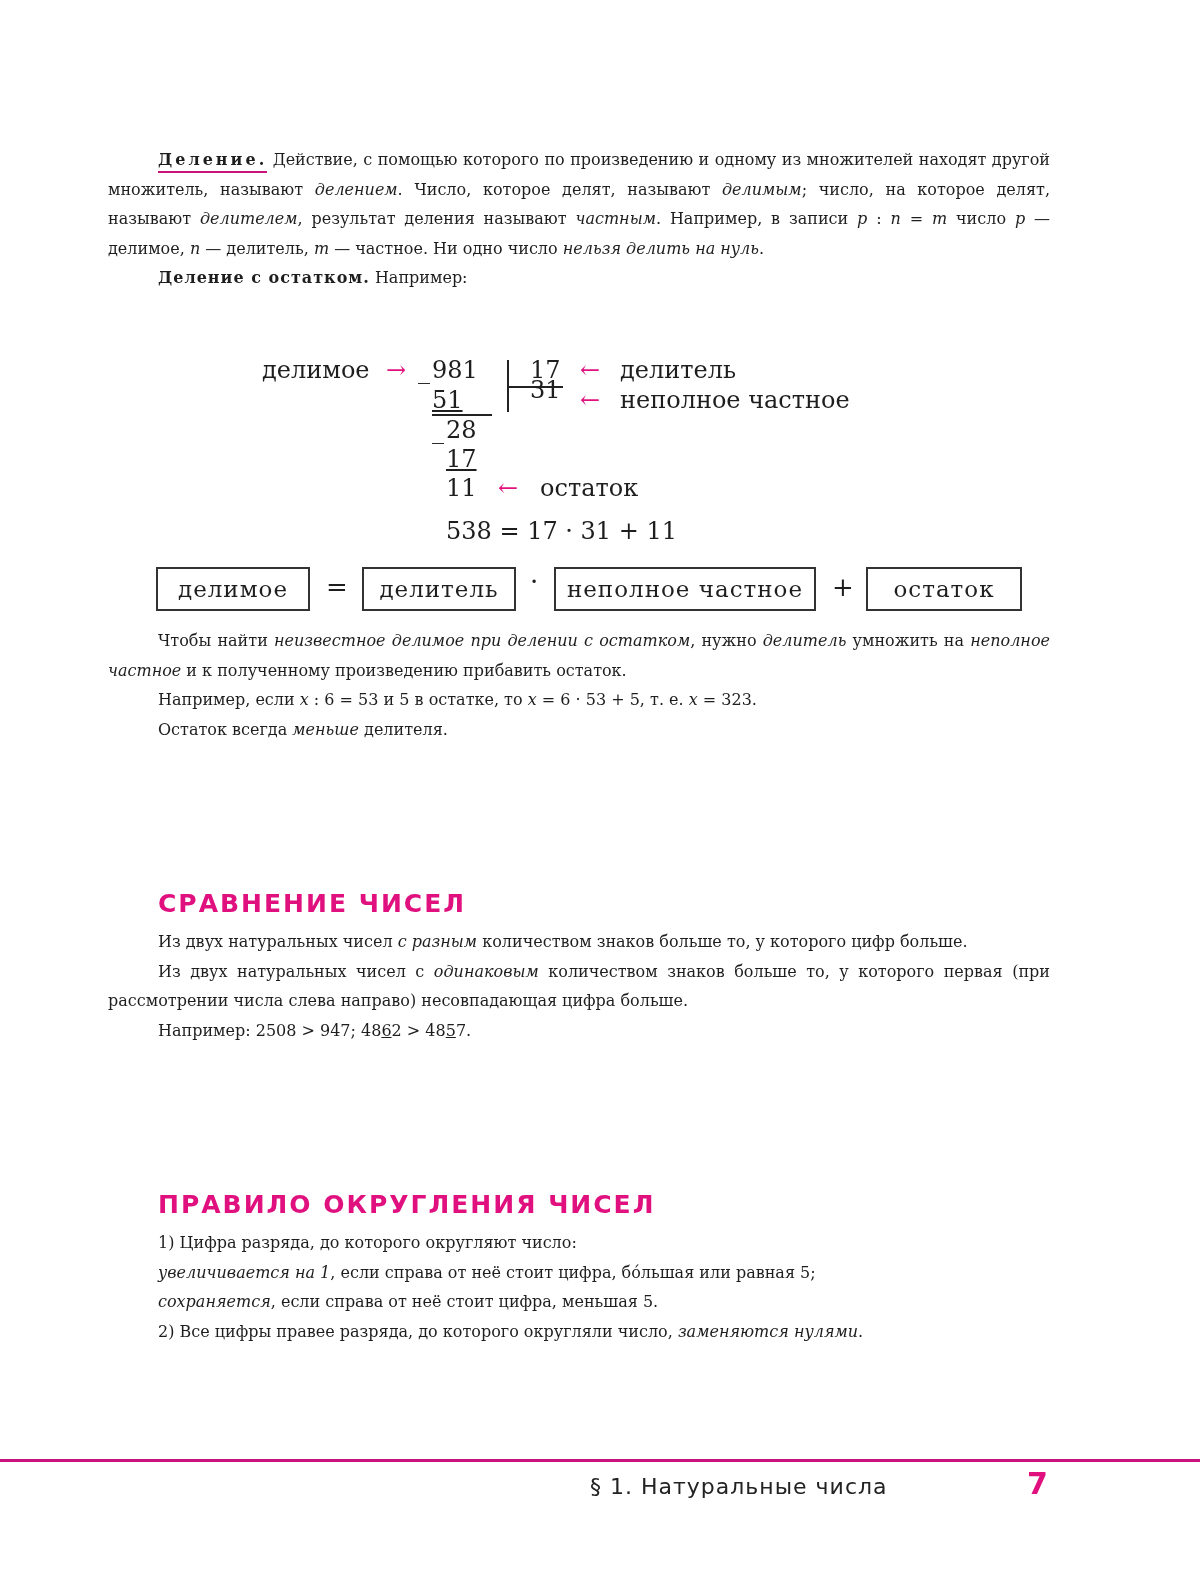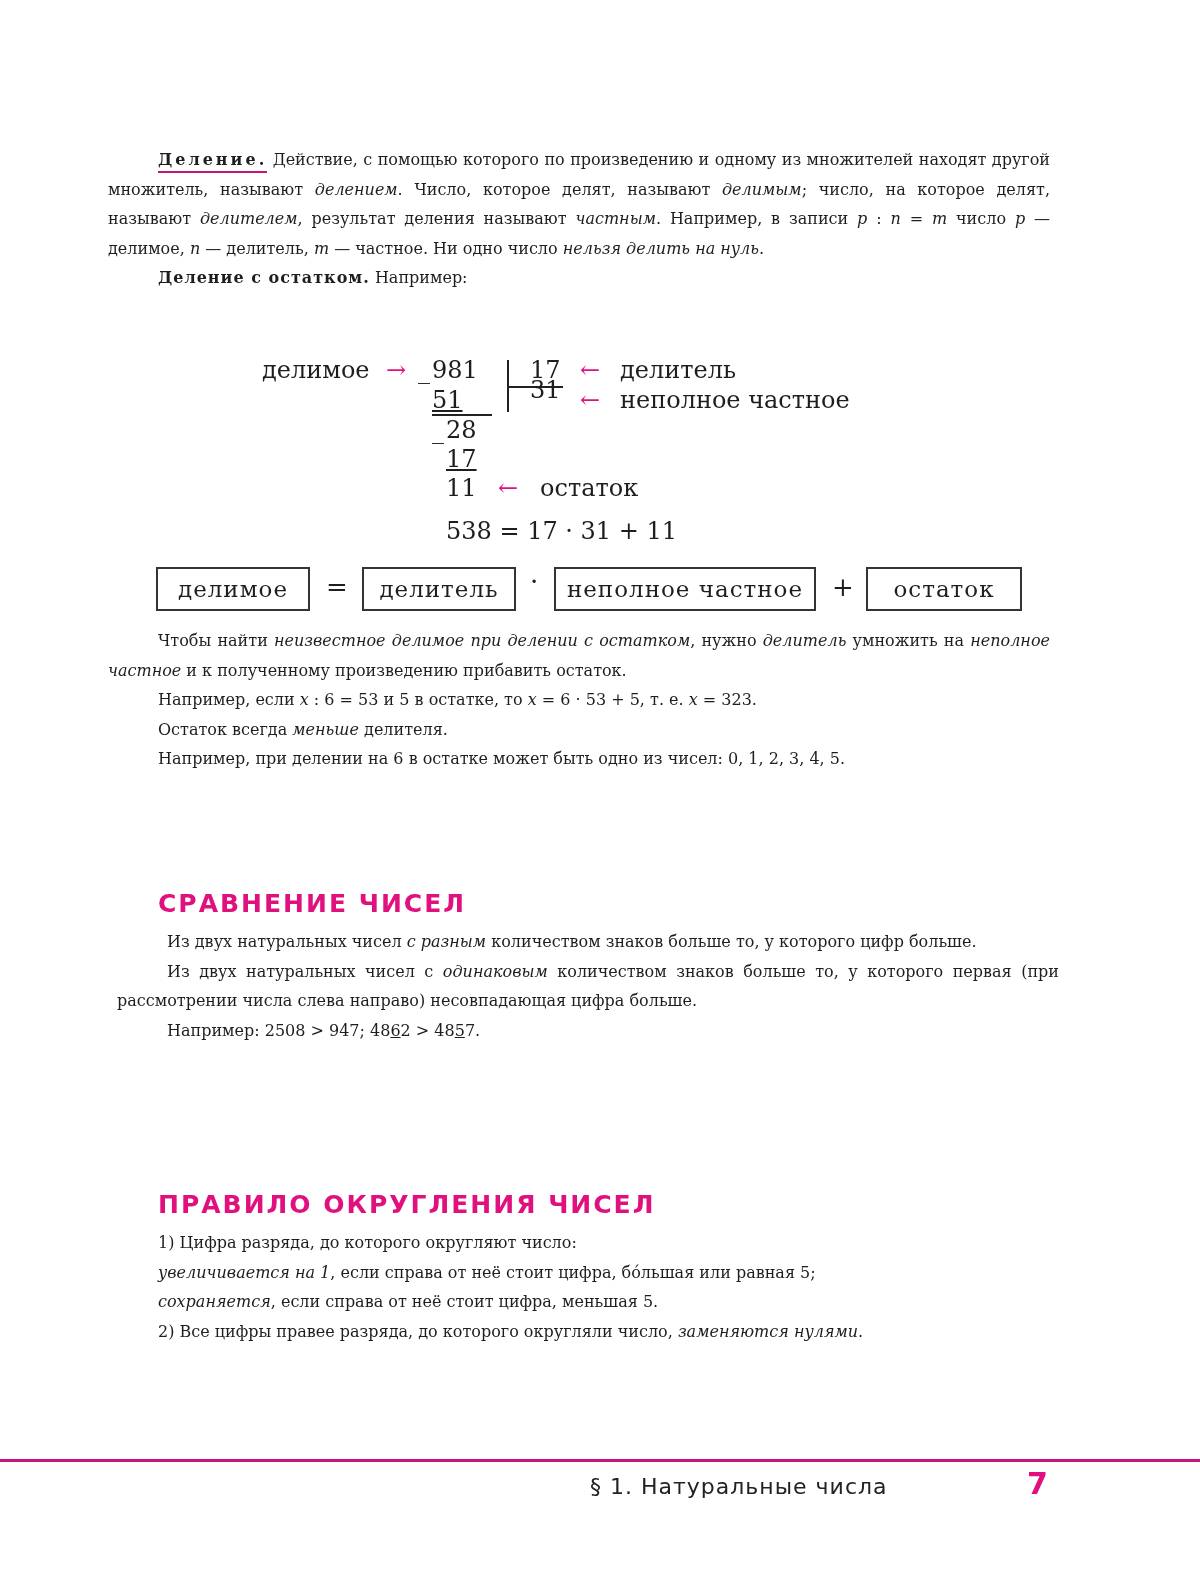--- a/index.html
+++ b/index.html
@@ -69,25 +69,24 @@
     <span class="op" style="left:530px;top:566px;">·</span>
     <div class="box" style="left:554px;width:262px;">неполное частное</div>
     <span class="op" style="left:832px;">+</span>
     <div class="box" style="left:866px;width:156px;">остаток</div>
   </div>
 
   <div class="text" style="top:626px;">
     <p class="p ind"><span>Чтобы найти </span><span style="font-style: italic;">неизвестное делимое при делении с остатком</span><span>, нужно </span><span style="font-style: italic;">делитель</span><span> умножить на </span><span style="font-style: italic;">неполное частное</span><span> и к полученному произведению прибавить остаток.</span></p>
     <p class="p ind"><span>Например, если </span><span style="font-style: italic;">x</span><span> : 6 = 53 и 5 в остатке, то </span><span style="font-style: italic;">x</span><span> = 6 · 53 + 5, т. е. </span><span style="font-style: italic;">x</span><span> = 323.</span></p>
     <p class="p ind"><span>Остаток всегда </span><span style="font-style: italic;">меньше</span><span> делителя.</span></p>
-    <p class="p ind"><span>Например, при делении на 6 в остатке может быть одно из чисел: 0, 1, 2, 3, 4, 5.</span></p>
   </div>
 
   <div class="head" style="top:889px;">СРАВНЕНИЕ ЧИСЕЛ</div>
-  <div class="text" style="top:927px;margin-left:9px;">
+  <div class="text" style="top:927px;">
     <p class="p ind"><span>Из двух натуральных чисел </span><span style="font-style: italic;">с разным</span><span> количеством знаков больше то, у которого цифр больше.</span></p>
     <p class="p ind"><span>Из двух натуральных чисел с </span><span style="font-style: italic;">одинаковым</span><span> количеством знаков больше то, у которого первая (при рассмотрении числа слева направо) несовпадающая цифра больше.</span></p>
     <p class="p ind"><span>Например: 2508 &gt; 947; 48</span><span style="text-decoration: underline;">6</span><span>2 &gt; 48</span><span style="text-decoration: underline;">5</span><span>7.</span></p>
   </div>
 
   <div class="head" style="top:1190px;">ПРАВИЛО ОКРУГЛЕНИЯ ЧИСЕЛ</div>
   <div class="text" style="top:1228px;">
     <p class="p ind"><span>1) Цифра разряда, до которого округляют число:</span></p>
     <p class="p ind"><span style="font-style: italic;">увеличивается на 1</span><span>, если справа от неё стоит цифра, бóльшая или равная 5;</span></p>
     <p class="p ind"><span style="font-style: italic;">сохраняется</span><span>, если справа от неё стоит цифра, меньшая 5.</span></p>

